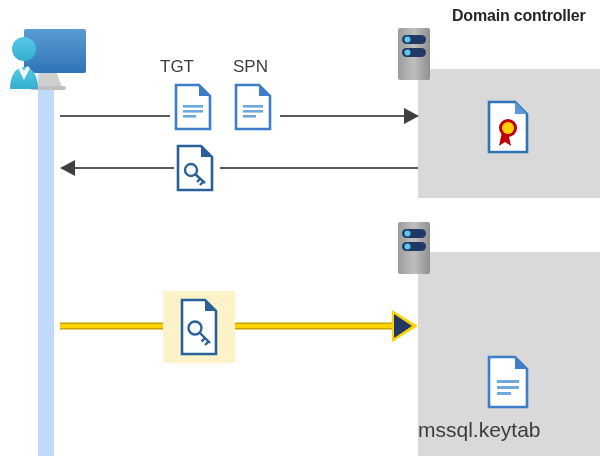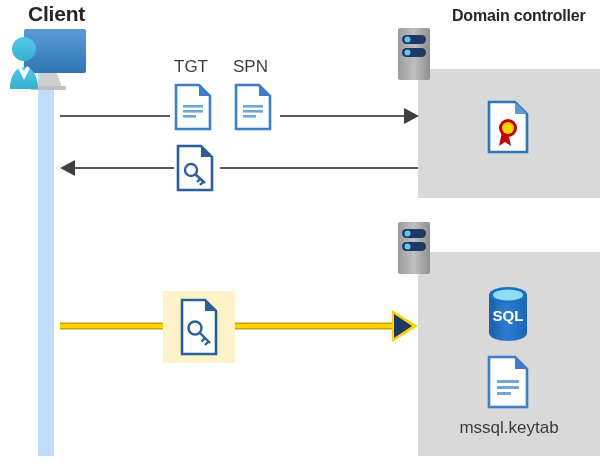--- a/index.html
+++ b/index.html
@@ -54,27 +54,26 @@
     left: 38px; top: 60px;
     width: 16px; height: 396px;
     background: #bfdbfd;
   }
 
   
   .doc-label {
     font-size: 17px;
     color: #3d3d3d;
   }
-  #tgt-label { left: 174px; top: 57px; }
+  #tgt-label { left: 160px; top: 57px; }
   #spn-label { left: 233px; top: 57px; }
   #keytab-label {
     left: 418px; top: 418px;
     width: 182px;
-    text-align: center;
-    font-size: 17px;
+    font-size: 21px;
     color: #3d3d3d;
   }
 
   
   #yellow-highlight {
     left: 163px; top: 291px;
     width: 72px; height: 72px;
     background: #fdf2c8;
   }
 
@@ -127,21 +126,20 @@
     <g>
       <line x1="60" y1="326" x2="163" y2="326" stroke="#c8a200" stroke-width="7"></line>
       <line x1="60" y1="326" x2="163" y2="326" stroke="#ffd300" stroke-width="4"></line>
       <line x1="235" y1="326" x2="398" y2="326" stroke="#c8a200" stroke-width="7"></line>
       <line x1="235" y1="326" x2="398" y2="326" stroke="#ffd300" stroke-width="4"></line>
       <polygon points="392,310 418,326 392,342" fill="#ffd300"></polygon>
       <polygon points="394,314 412,326 394,338" fill="#1f3864"></polygon>
     </g>
   </svg>
 
-  <div class="abs title-bold" id="client-title">Client</div>
   <div class="abs title-bold" id="dc-title">Domain controller</div>
 
   <div class="abs doc-label" id="tgt-label">TGT</div>
   <div class="abs doc-label" id="spn-label">SPN</div>
   <div class="abs" id="keytab-label">mssql.keytab</div>
 
   <div class="icon" id="client-icon">
     <svg viewBox="0 0 84 72" width="84" height="72">
       <defs>
         <linearGradient id="monGrad" x1="0" y1="0" x2="0" y2="1">
@@ -243,35 +241,20 @@
   <div class="icon" id="cert-icon">
     <svg viewBox="0 0 42 54" width="42" height="54">
       <path d="M2 2 h26 l12 12 v38 h-38 z" fill="#ffffff" stroke="#2e75b6" stroke-width="2.6"></path>
       <path d="M28 2 l12 12 h-12 z" fill="#5b9bd5"></path>
       <path d="M15 32 l-3 14 l6 -4 l6 4 l-3 -14 z" fill="#c00000"></path>
       <circle cx="21" cy="28" r="9" fill="#c00000"></circle>
       <circle cx="21" cy="28" r="6" fill="#ffd000"></circle>
     </svg>
   </div>
 
-  <div class="icon" id="sql-icon">
-    <svg viewBox="0 0 48 58" width="48" height="58">
-      <defs>
-        <linearGradient id="sqlGrad" x1="0" y1="0" x2="1" y2="0">
-          <stop offset="0" stop-color="#1b5fa8"></stop>
-          <stop offset="0.45" stop-color="#2b7cd3"></stop>
-          <stop offset="1" stop-color="#1c66b5"></stop>
-        </linearGradient>
-      </defs>
-      <path d="M5 10 h38 v38 a19 8 0 0 1 -38 0 z" fill="url(#sqlGrad)"></path>
-      <ellipse cx="24" cy="10" rx="19" ry="8" fill="#1d6fc0"></ellipse>
-      <ellipse cx="24" cy="10" rx="15" ry="5.6" fill="#8fdcf5"></ellipse>
-      <text x="24" y="36" text-anchor="middle" font-family="Liberation Sans, sans-serif" font-size="15" font-weight="bold" fill="#ffffff">SQL</text>
-    </svg>
-  </div>
 
   <div class="icon" id="keytab-icon">
     <svg viewBox="0 0 42 54" width="42" height="54">
       <path d="M2 2 h26 l12 12 v38 h-38 z" fill="#ffffff" stroke="#3e7dc7" stroke-width="2.6"></path>
       <path d="M28 2 l12 12 h-12 z" fill="#3e7dc7"></path>
       <rect x="10" y="25" width="22" height="3" fill="#6fa8dc"></rect>
       <rect x="10" y="31" width="22" height="3" fill="#6fa8dc"></rect>
       <rect x="10" y="37" width="14" height="3" fill="#6fa8dc"></rect>
     </svg>
   </div>

